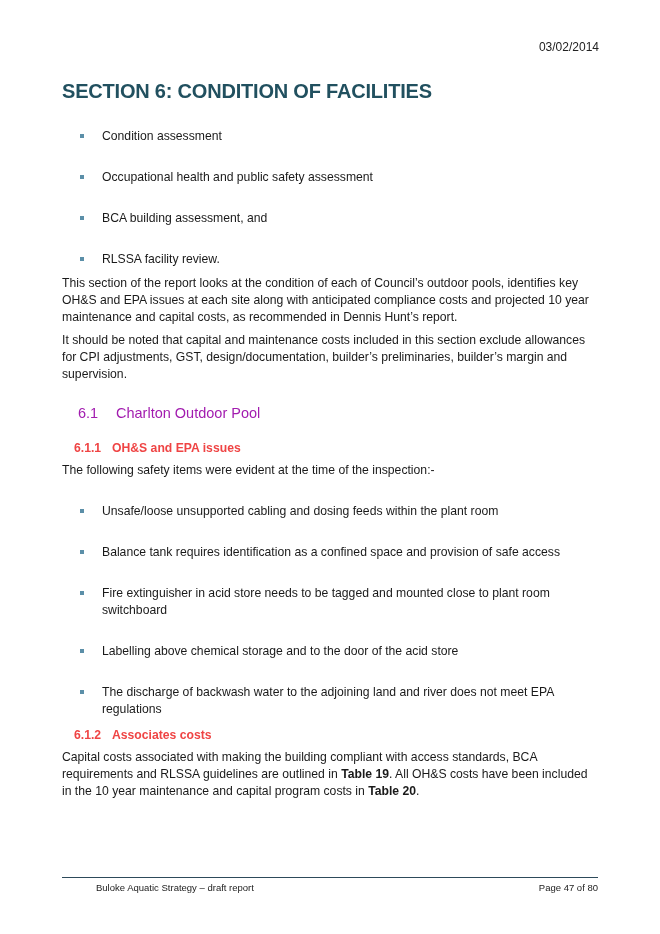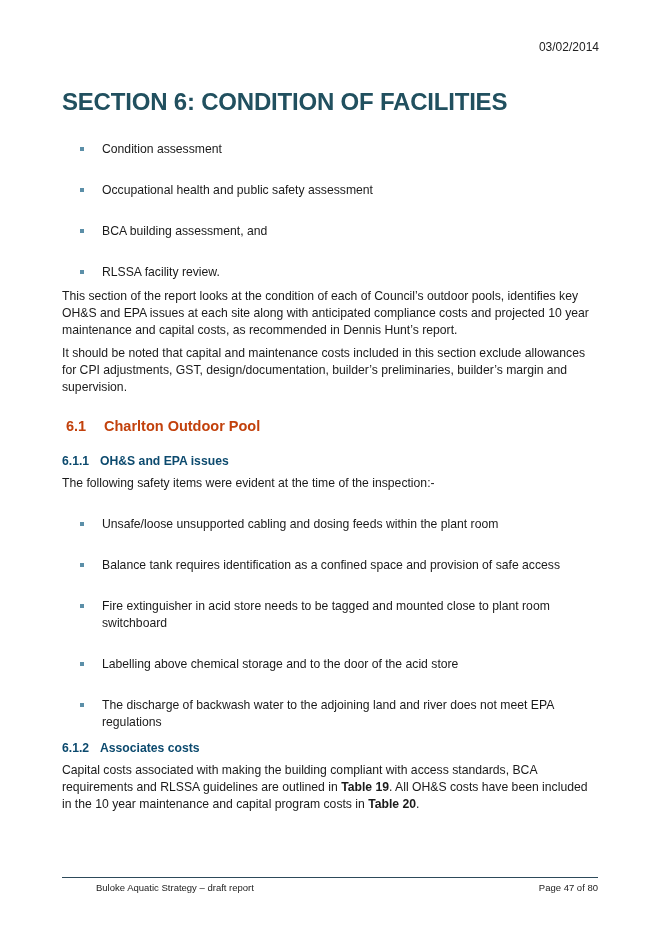--- a/index.html
+++ b/index.html
@@ -1,26 +1,26 @@
 <!DOCTYPE html>
 <html><head>
 <meta charset="utf-8">
 <style>
   html, body { margin: 0; padding: 0; background: #ffffff; }
   body { width: 660px; height: 934px; position: relative; overflow: hidden; font-family: "Liberation Sans", sans-serif; color: #1a1a1a; }
   .date { position: absolute; top: 40px; right: 61px; font-size: 12px; font-family: "Liberation Sans", sans-serif; color: #222; }
   .content { position: absolute; left: 62px; top: 80px; width: 536px; }
-  h1 { margin: 8px 0 25px 0; font-size: 24px; font-weight: bold; color: #21505f; letter-spacing: -0.2px; font-family: "Liberation Sans", sans-serif; }
+  h1 { margin: 0 0 25px 0; font-size: 20px; font-weight: bold; color: #21505f; letter-spacing: -0.2px; font-family: "Liberation Sans", sans-serif; }
   p { margin: 0 0 6px 0; font-size: 12.2px; line-height: 17px; }
   ul { list-style: none; margin: 2px 0 4px 0; padding: 0; }
   li { position: relative; padding-left: 40px; font-size: 12.2px; line-height: 17px; margin-bottom: 7px; margin-top: 24px; }
   li .bullet { position: absolute; left: 18px; top: 6px; width: 4px; height: 4px; background: #5b8fa8; }
-  h2 { margin: 22px 0 20px 4px; font-size: 14.5px; font-weight: bold; color: #c2410c; font-family: "Liberation Sans", sans-serif; }
+  h2 { margin: 22px 0 20px 16px; font-size: 14.5px; font-weight: normal; color: #a21caf; font-family: "Liberation Sans", sans-serif; }
   h2 .num { display: inline-block; width: 38px; }
-  h3 { margin: 0 0 7px 0; font-size: 12.2px; font-weight: bold; color: #0c4a6e; }
+  h3 { margin: 0 0 7px 12px; font-size: 12.2px; font-weight: bold; color: #ef4444; }
   h3 .num { display: inline-block; width: 38px; }
   b { font-weight: bold; }
   .footer-line { position: absolute; left: 62px; top: 877px; width: 536px; height: 1px; background: #2d4a5a; }
   .footer-left { position: absolute; left: 62px; top: 882px; font-size: 9.5px; color: #222; margin-left: 34px; }
   .footer-right { position: absolute; right: 62px; top: 882px; font-size: 9.5px; color: #222; }
 </style>
 </head>
 <body>
 
 <div class="date">03/02/2014</div>

